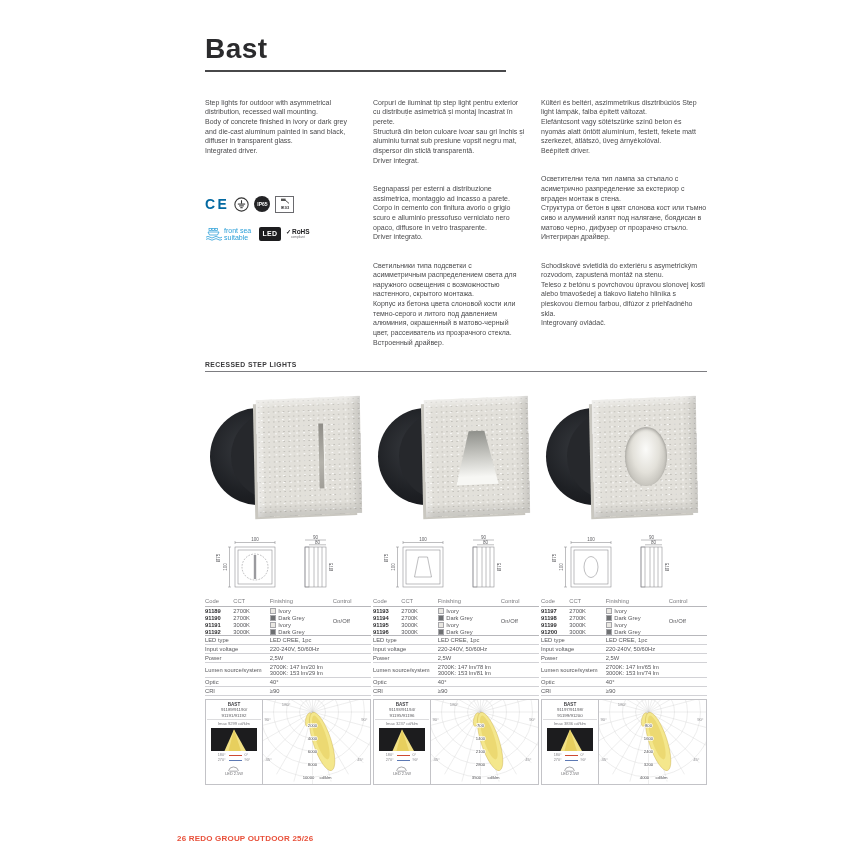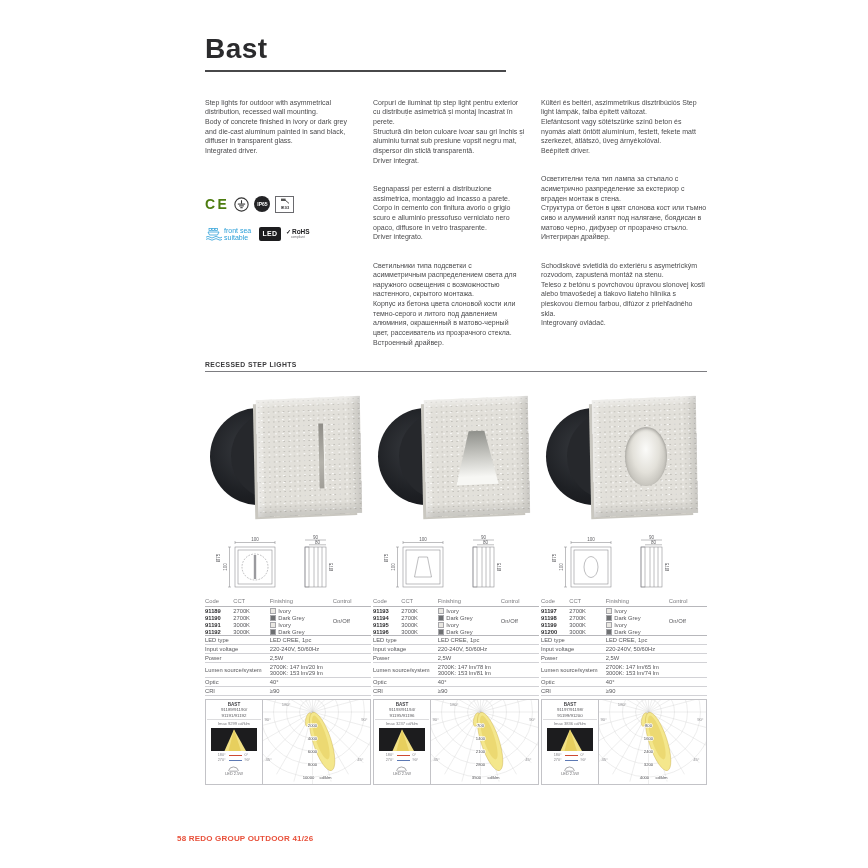--- a/index.html
+++ b/index.html
@@ -14,21 +14,21 @@
   .cols{left:205px;top:88px;width:502px;display:flex;font-size:7px;line-height:1.38;}
   .col{white-space:pre-line;}
   .col1{width:152px;margin-right:16px;}
   .col2{width:152px;margin-right:16px;}
   .col3{width:166px;}
   .para{margin:0 0 9px 0;white-space:pre-line;}
 
   
   .badges{margin-top:13px;display:flex;flex-direction:column;gap:5px;}
   .badge-row{display:flex;align-items:center;gap:5px;}
-  .ce{font-size:14px;font-weight:700;letter-spacing:2.5px;color:#4d7c0f;}
+  .ce{font-size:14px;font-weight:700;letter-spacing:2.5px;color:#0369a1;}
   .gnd svg{display:block;}
   .ipc{width:16px;height:16px;border-radius:50%;background:#232325;color:#fff;font-size:5px;font-weight:700;display:flex;align-items:center;justify-content:center;}
   .ik{width:17px;height:15px;border:1px solid #6a6a6e;display:flex;flex-direction:column;align-items:center;justify-content:center;gap:1px;font-size:4px;color:#3c3c3e;font-weight:700;}
   .sea{display:flex;align-items:center;gap:2px;color:#2b9fd8;}
   .sea-text{font-size:7px;line-height:1.05;width:30px;}
   .ledb{background:#1d1d1f;color:#fff;font-weight:700;font-size:7px;padding:2.5px 3.5px;border-radius:2px;letter-spacing:.3px;}
   .rohs{display:flex;flex-direction:column;align-items:center;line-height:1;color:#232325;}
   .rohs-top{font-size:6.5px;font-weight:700;}
   .rohs-sub{font-size:3.2px;color:#6a6a6e;}
   .chk{font-size:6px;margin-right:1px;}
@@ -755,13 +755,13 @@
         <text class="val" x="49" y="40.4">1600</text>
         <text class="val" x="49" y="53.4">2400</text>
         <text class="val" x="49" y="66.4">3200</text>
         <text class="val" x="45" y="79.4">4000</text>
         <text class="unit" x="56" y="79.4">cd/klm</text>
       </svg>
     </div>
   </div>
 </div>
 
-<div class="abs footer">58 REDO GROUP OUTDOOR 41/26</div>
+<div class="abs footer">26 REDO GROUP OUTDOOR 25/26</div>
 
 </body></html>

